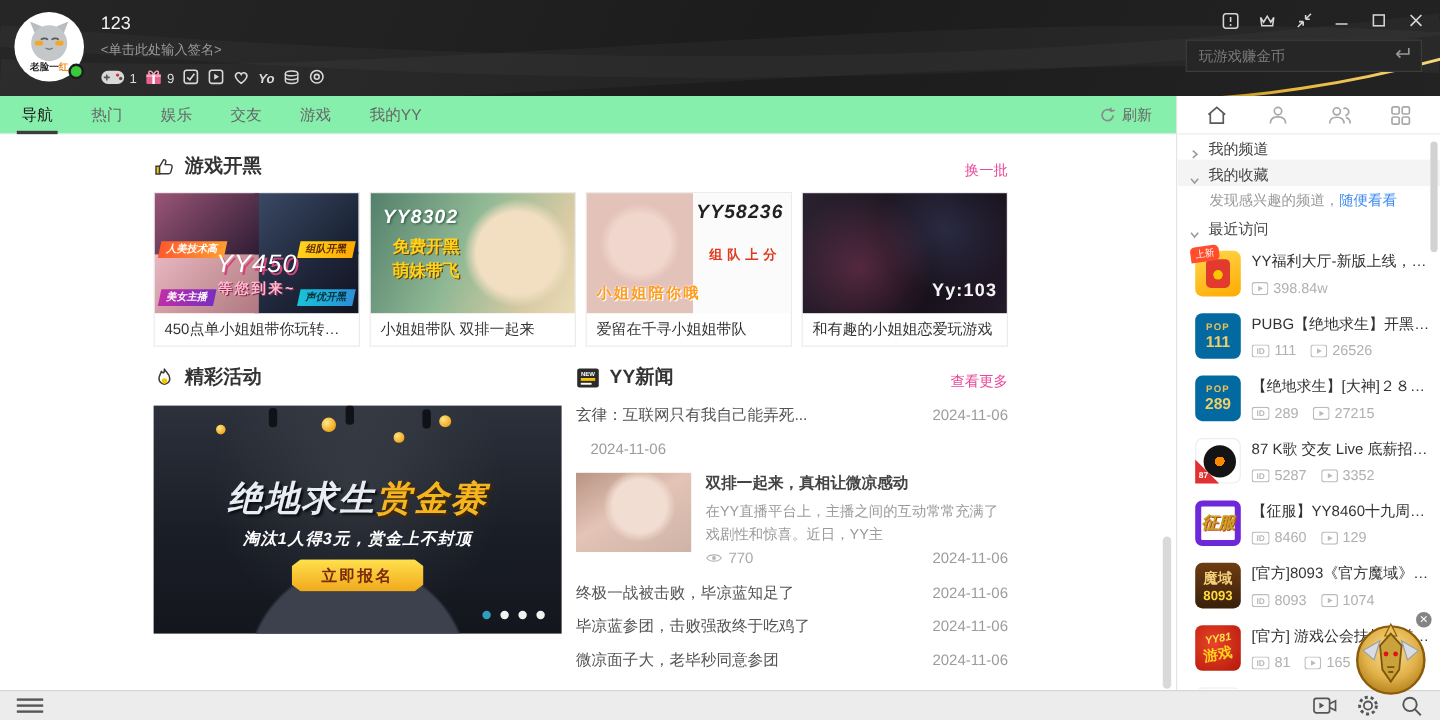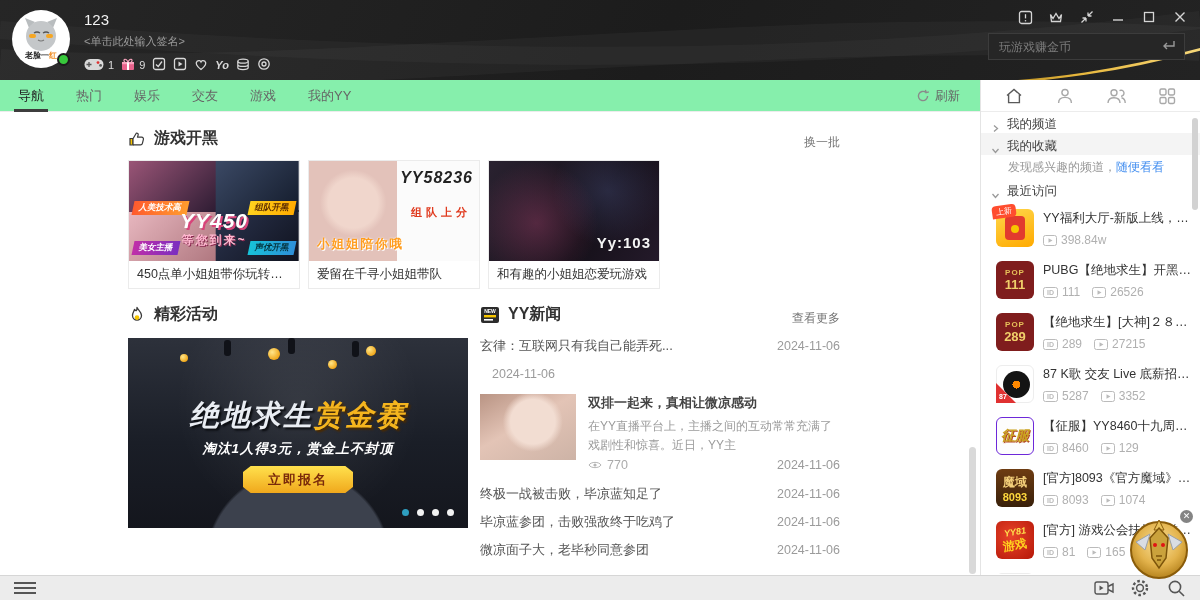--- a/index.html
+++ b/index.html
@@ -37,36 +37,36 @@
   .tab{position:relative;height:32px;display:flex;align-items:center;font-size:13px;color:#666;cursor:pointer;}
   .tab.active{color:#222;}
   .tab.active:after{content:"";position:absolute;left:50%;transform:translateX(-50%);bottom:0;
                     width:34px;height:3px;background:#3d3d3d;}
   .refresh{position:absolute;right:20px;top:0;height:32px;display:flex;align-items:center;gap:5px;
            font-size:12.5px;color:#666;cursor:pointer;}
   
   .main{position:absolute;top:112px;left:0;width:980px;height:463px;background:#fff;}
   .sechead{position:absolute;display:flex;align-items:center;gap:8px;}
   .sechead .t{font-size:16px;font-weight:bold;color:#333;}
-  .morelink{position:absolute;font-size:12px;color:#737373;cursor:pointer;}
+  .morelink{position:absolute;font-size:12px;color:#ec4899;cursor:pointer;}
   .cards{position:absolute;left:128px;top:48px;display:flex;gap:8px;}
   .card{width:172px;cursor:pointer;border:1px solid #ebebeb;background:#fff;}
   .cimg{position:relative;width:170px;height:100px;overflow:hidden;}
   .ccap{height:27px;line-height:27px;padding:0 8px;font-size:12.5px;color:#333;
         white-space:nowrap;overflow:hidden;text-overflow:ellipsis;}
   .c1{background-image:linear-gradient(135deg,#9a5577,#2e1c33),linear-gradient(135deg,#3c4a66,#141c2c),
       linear-gradient(135deg,#e8b8c0,#b07880),linear-gradient(135deg,#2c3550,#10131f);
       background-size:51% 51%;background-position:0 0,100% 0,0 100%,100% 100%;background-repeat:no-repeat;}
   .rib{position:absolute;font-size:8.5px;font-weight:bold;color:#fff;padding:1px 6px;
        transform:skewX(-12deg);white-space:nowrap;}
   .rib.tl{left:4px;top:40%;background:linear-gradient(90deg,#ff5a2e,#ff9d2e);}
   .rib.tr{right:4px;top:40%;background:linear-gradient(90deg,#ffd21e,#ffaa00);color:#5a2a00;}
   .rib.bl{left:4px;bottom:6px;background:linear-gradient(90deg,#c02ea8,#7a2ec0);}
   .rib.br{right:4px;bottom:6px;background:linear-gradient(90deg,#17c2d8,#2e8fd8);color:#04333c;}
-  .c1big{position:absolute;left:0;right:0;top:48%;text-align:center;font-size:21px;font-weight:700;
+  .c1big{position:absolute;left:0;right:0;top:48%;text-align:center;font-size:21px;font-weight:400;
          font-style:italic;color:#fff;text-shadow:2px 2px 0 #d8447a;letter-spacing:1px;}
   .c1sub{position:absolute;left:0;right:0;top:71%;text-align:center;font-size:12px;font-weight:900;
          color:#ffb8d0;text-shadow:1px 1px 0 #8a2a50;letter-spacing:2px;}
   .c2{background:radial-gradient(circle at 72% 50%,#f2dfc2 0 26%,rgba(0,0,0,0) 34%),
       linear-gradient(115deg,#53806b,#8fb894 45%,#d8cba4 80%,#e9dcb8);}
   .c2yy{position:absolute;left:10px;top:12px;font-size:16px;font-weight:900;font-style:italic;
         color:#fff;text-shadow:1px 1px 2px #2a5a44;letter-spacing:1px;}
   .c2l1{position:absolute;left:18px;top:36px;font-size:14px;font-weight:900;color:#ffd21e;
         text-shadow:1px 1px 0 #6a4a00;}
   .c2l2{position:absolute;left:18px;top:56px;font-size:14px;font-weight:900;color:#ffd21e;
@@ -139,30 +139,30 @@
           display:flex;flex-direction:column;align-items:center;justify-content:center;overflow:visible;}
   .chbody{flex:1;min-width:0;padding-top:1px;}
   .chtitle{font-size:12.5px;color:#333;white-space:nowrap;overflow:hidden;text-overflow:ellipsis;}
   .chstats{margin-top:6px;display:flex;gap:12px;align-items:center;color:#b0b0b0;font-size:12px;}
   .stat{display:flex;align-items:center;gap:4px;}
   .chi1{background:linear-gradient(160deg,#ffd84d,#ffaa00);}
   .env{position:absolute;left:9px;top:7px;width:20px;height:24px;background:#e23b2e;border-radius:4px;}
   .env:after{content:"";position:absolute;left:6px;top:9px;width:8px;height:8px;border-radius:50%;background:#f7c600;}
   .ribnew{position:absolute;left:-4px;top:-4px;background:#ff4d2e;color:#fff;font-size:8px;
           padding:1px 4px;border-radius:4px 4px 4px 0;transform:rotate(-8deg);}
-  .chi2,.chi3{background:#7f1d1d;}
+  .chi2,.chi3{background:#0369a1;}
   .popt{font-size:8px;font-weight:bold;color:#e6c059;letter-spacing:1px;}
   .popn{font-size:13px;font-weight:900;color:#f0cf6a;}
   .chi4{background:#fff;border:1px solid #ededed;}
   .vinyl{position:absolute;right:3px;top:5px;width:27px;height:27px;border-radius:50%;
          background:radial-gradient(circle,#ff8800 0 4px,#141414 4px);}
   .corner87{position:absolute;left:-1px;bottom:-1px;width:0;height:0;
             border-left:20px solid #e03131;border-top:20px solid transparent;}
   .n87{position:absolute;left:2px;bottom:2px;color:#fff;font-size:7px;font-weight:bold;z-index:1;}
-  .chi5{background:#fdfdfd;border:1px solid #6d28d9;}
+  .chi5{background:#fdfdfd;border:5px solid #6d28d9;}
   .zf{font-size:14px;font-weight:900;font-style:italic;color:#caa21e;text-shadow:1px 1px 0 #b34a2a;}
   .chi6{background:linear-gradient(#6e3c12,#38200a);}
   .my1{color:#f3cf7a;font-size:12px;font-weight:900;}
   .my2{color:#ffd83d;font-size:11px;font-weight:bold;}
   .chi7{background:radial-gradient(circle at 40% 40%,#e8442a,#b51708);}
   .g1{color:#ffe14d;font-size:9px;font-weight:900;font-style:italic;transform:rotate(-10deg);}
   .g2{color:#ffd21e;font-size:12px;font-weight:900;transform:rotate(-10deg);}
   .chi8{background:#fff;border:1px solid #ededed;}
   .ssb{position:absolute;right:2px;top:6px;width:6px;height:92px;border-radius:3px;background:#d2d2d2;cursor:grab;}
   
@@ -344,20 +344,28 @@
           <span class="rib tl">人美技术高</span>
           <span class="rib tr">组队开黑</span>
           <span class="c1big">YY450</span>
           <span class="c1sub">等您到来~</span>
           <span class="rib bl">美女主播</span>
           <span class="rib br">声优开黑</span>
         </div>
         <div class="ccap">450点单小姐姐带你玩转峡谷</div>
       </div>
       <div class="card">
+        <div class="cimg c2">
+          <span class="c2yy">YY8302</span>
+          <span class="c2l1">免费开黑</span>
+          <span class="c2l2">萌妹带飞</span>
+        </div>
+        <div class="ccap">小姐姐带队 双排一起来</div>
+      </div>
+      <div class="card">
         <div class="cimg c3">
           <span class="c3yy">YY58236</span>
           <span class="c3l1">组队上分</span>
           <span class="c3l2">小姐姐陪你哦</span>
         </div>
         <div class="ccap">爱留在千寻小姐姐带队</div>
       </div>
       <div class="card">
         <div class="cimg c4">
           <span class="c4yy">Yy:103</span>

